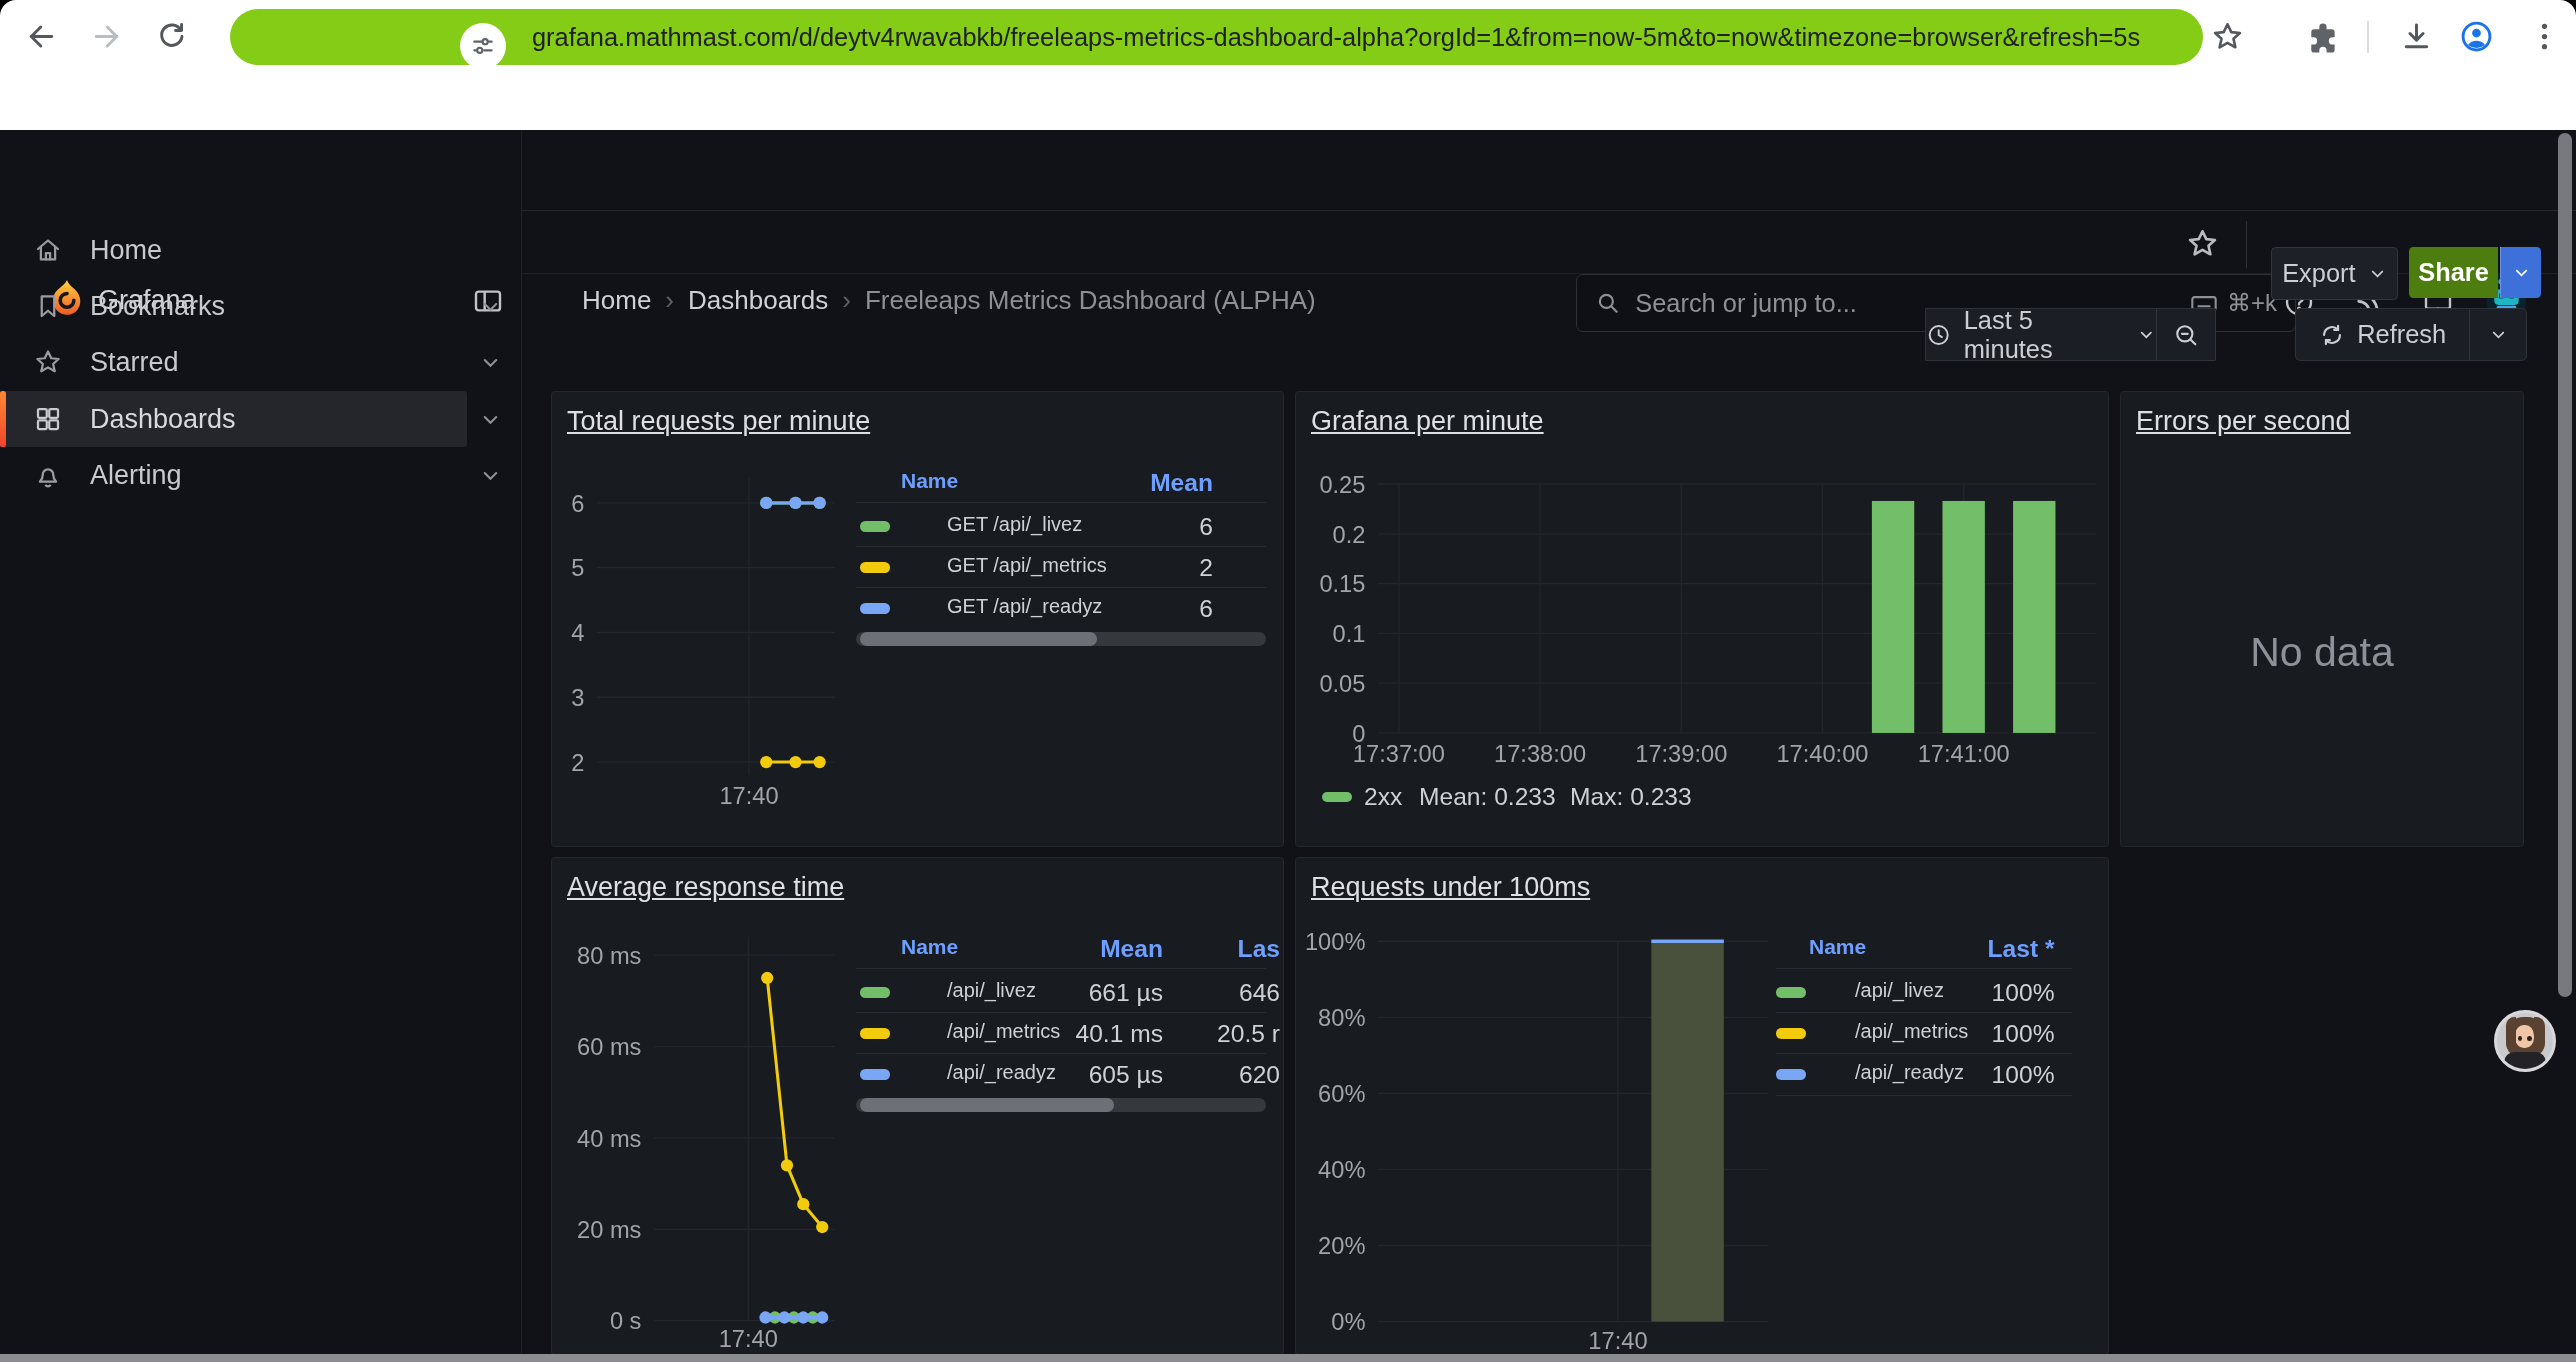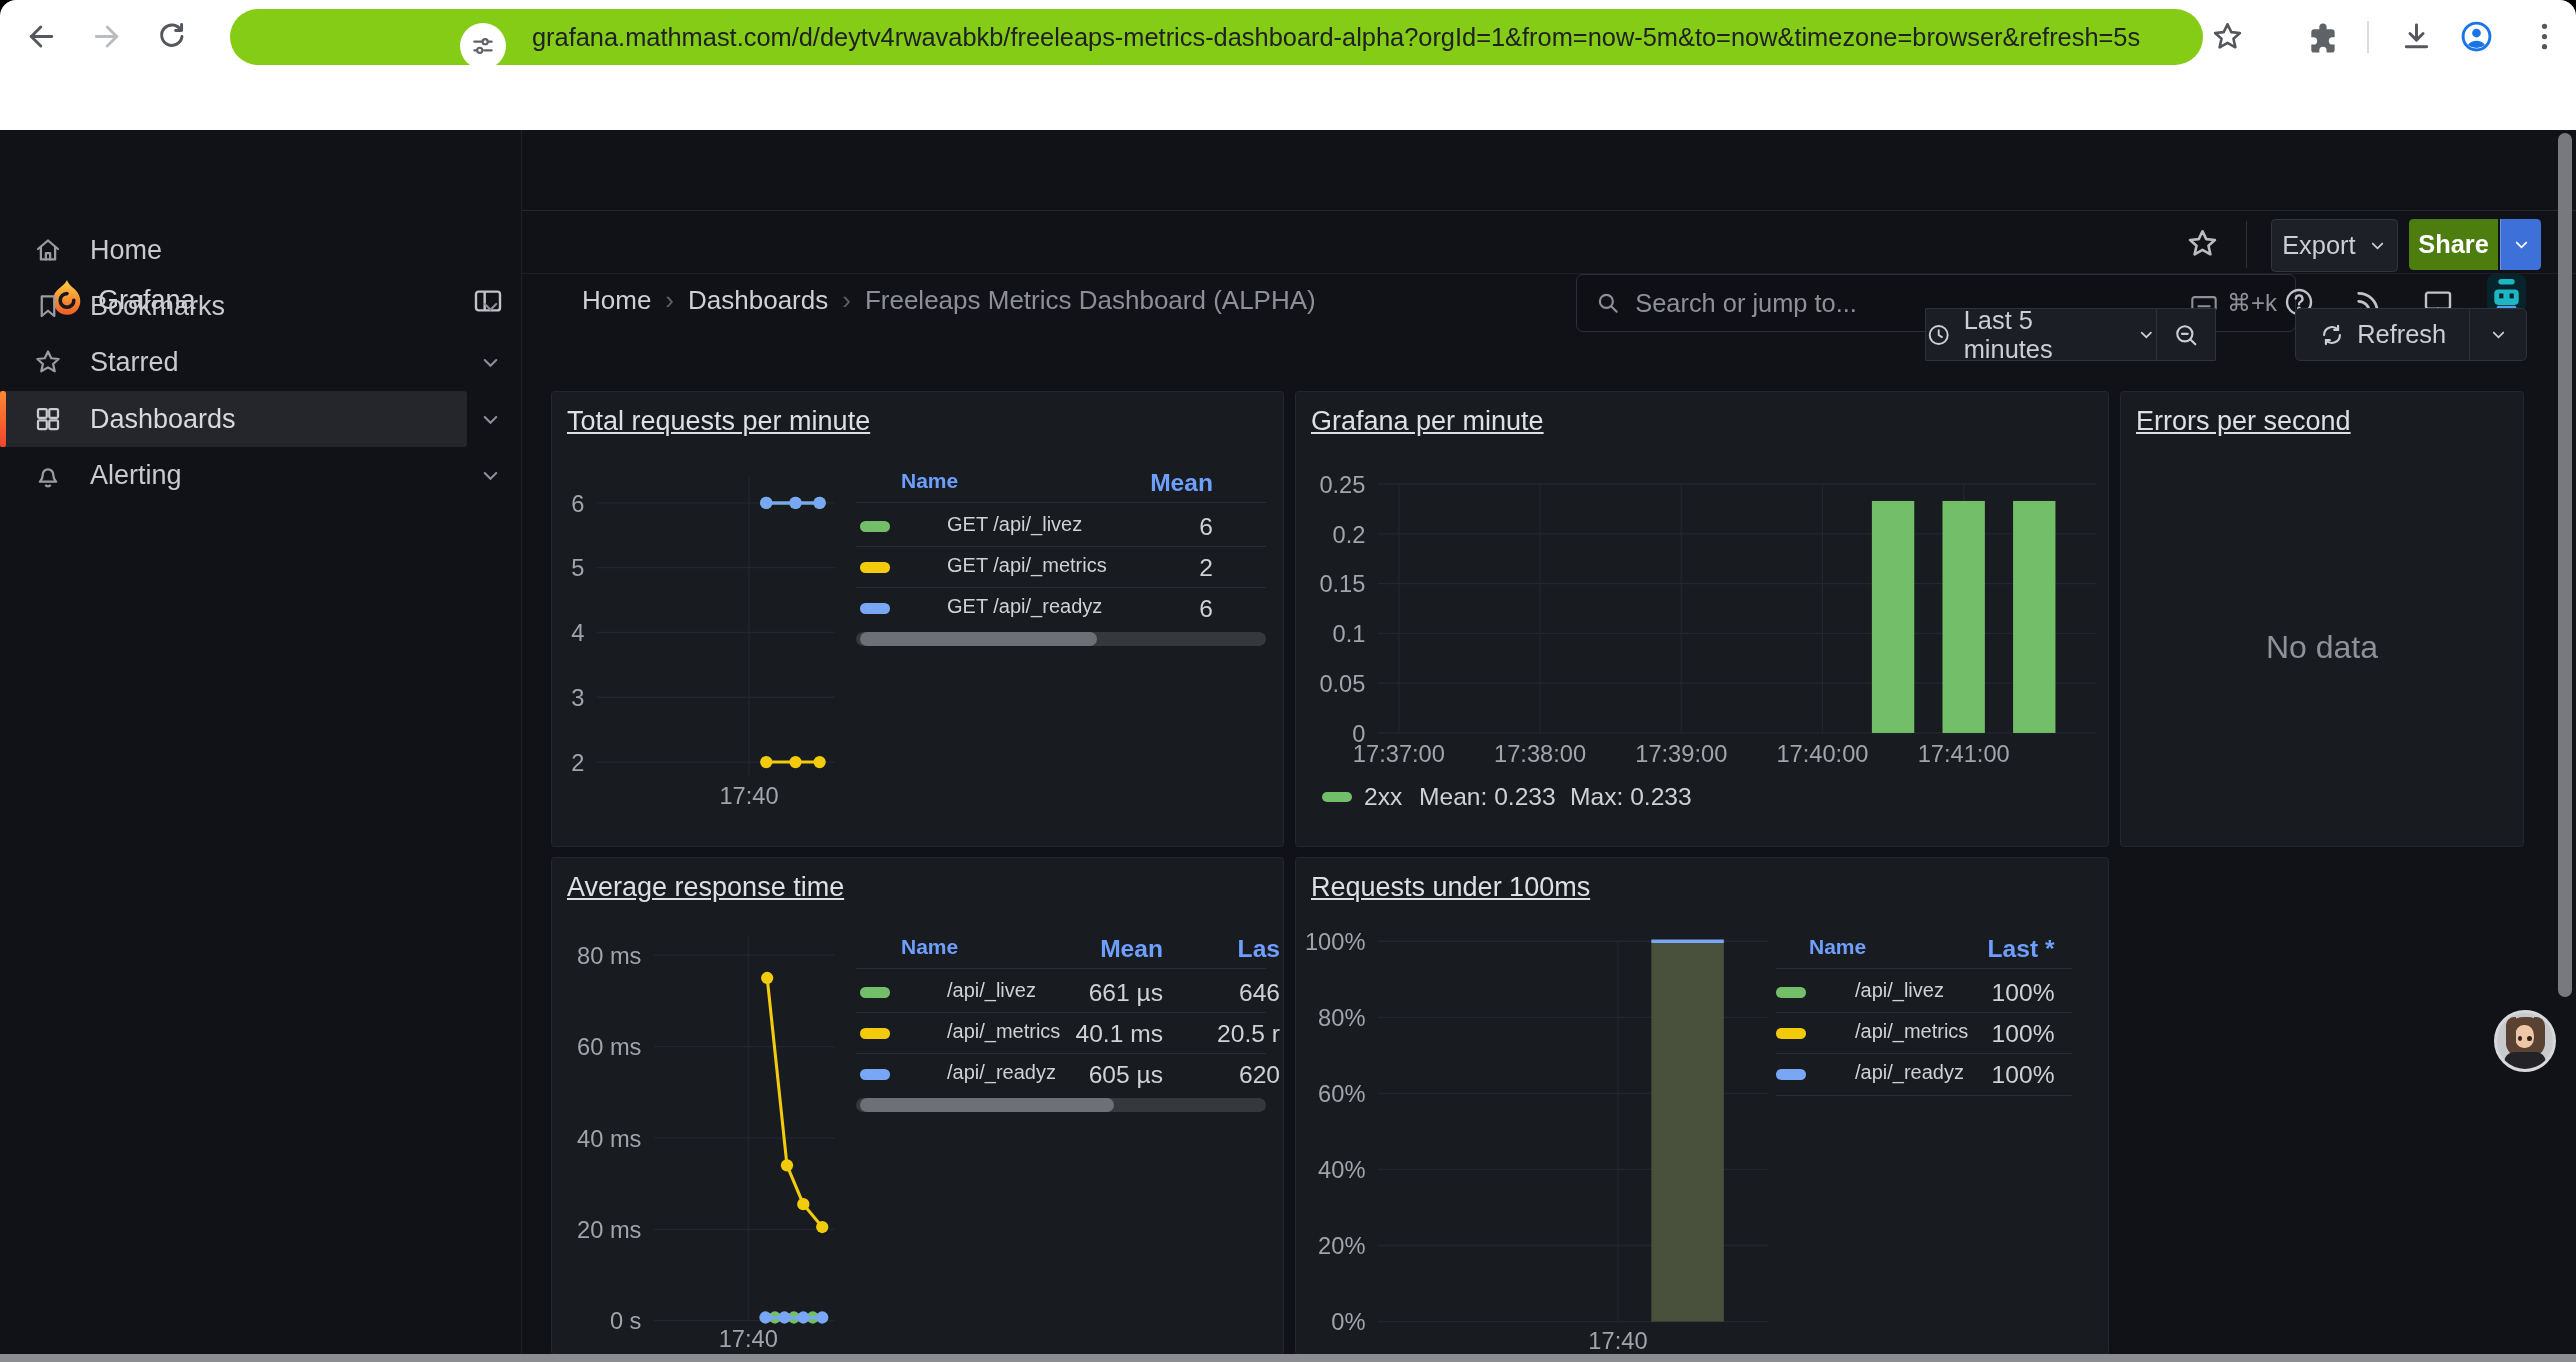--- a/index.html
+++ b/index.html
@@ -33,21 +33,21 @@
   #scroll-thumb{left:2558px;top:133px;width:14px;height:864px;background:#77797e;border-radius:7px;}
   
   .side-item{left:0;width:522px;height:56px;display:flex;align-items:center;color:#c9cace;font-size:27px;}
   .side-ic{position:absolute;left:33px;width:30px;height:30px;color:#9a9ca2;}
   .side-label{position:absolute;left:90px;}
   .side-chev{position:absolute;left:479px;width:23px;height:23px;color:#8e9097;}
   #side-active-bg{left:0;top:391px;width:467px;height:56px;background:#24262c;border-radius:0 3.5px 3.5px 0;}
   #side-active-bar{left:0;top:391px;width:6.1px;height:56px;background:linear-gradient(180deg,#ff8833,#f0452c);border-radius:2.6px;}
   
   #subheader-border{left:522px;top:273px;width:2054px;height:0.9px;background:#1d1f24;}
-  .btn{position:absolute;display:flex;align-items:center;justify-content:center;font-size:25.4px;color:#cdced2;background:#1d2026;border:0.9px solid #33363d;border-radius:4.4px;gap:12.3px;}
+  .btn{position:absolute;display:flex;align-items:center;justify-content:center;font-size:25.4px;color:#cdced2;background:#1d2026;border:0.9px solid #33363d;border-radius:4.4px;gap:12.3px;margin-top:28px;}
   #export-btn{left:2271px;top:219px;width:125px;height:51px;}
   #share-main{left:2409px;top:219px;width:89px;height:51px;background:#3d71d9;border:none;border-radius:4.4px 0 0 4.4px;color:#fff;font-weight:bold;}
   #share-chev{left:2500px;top:219px;width:40px;height:51px;background:#3d71d9;border:none;border-left:0.9px solid rgba(255,255,255,.25);border-radius:0 4.4px 4.4px 0;color:#fff;}
   #time-group{left:1925px;top:308px;width:289px;height:51px;border:0.9px solid #2f3238;border-radius:1px;background:#1b1e24;display:flex;}
   #time-main{flex:1;display:flex;align-items:center;justify-content:center;gap:12.3px;color:#cdced2;font-size:25.4px;}
   #zoomout-seg{width:58px;border-left:0.9px solid #2f3238;display:flex;align-items:center;justify-content:center;color:#cdced2;}
   #refresh-group{left:2295px;top:308px;width:230px;height:51px;border:0.9px solid #2f3238;border-radius:5.3px;background:#1b1e24;display:flex;}
   #refresh-main{flex:1;display:flex;align-items:center;justify-content:center;gap:12.3px;color:#cdced2;font-size:25.4px;}
   #refresh-chev{width:56px;border-left:0.9px solid #2f3238;display:flex;align-items:center;justify-content:center;color:#cdced2;}
   .chev-ic{width:19px;height:19px;}
@@ -59,21 +59,21 @@
   .legend{position:absolute;}
   .lg-row{position:absolute;width:100%;height:40px;}
   .lg-div{position:absolute;width:100%;height:0.9px;background:#2a2d33;}
   .lg-head-name{position:absolute;font-size:21px;font-weight:bold;color:#6e9fff;top:0;}
   .lg-head-val{position:absolute;font-size:24.6px;font-weight:bold;color:#6e9fff;top:0;text-align:right;}
   .sw{position:absolute;width:30px;height:10.5px;border-radius:5.3px;top:15px;}
   .lg-name{position:absolute;font-size:20px;color:#d0d1d4;top:7px;margin-left:46px;}
   .lg-val{position:absolute;font-size:24.6px;color:#d0d1d4;top:7px;text-align:right;}
   .lg-scroll{position:absolute;height:14px;background:#35383d;border-radius:7px;}
   .lg-thumb{position:absolute;height:14px;background:#6d7076;border-radius:7px;}
-  #no-data{position:absolute;left:0;right:0;top:237px;text-align:center;font-size:32px;color:#8e9199;}
+  #no-data{position:absolute;left:0;right:0;top:237px;text-align:center;font-size:41px;color:#8e9199;}
   .p2-legend{position:absolute;top:391px;left:0;width:100%;height:35px;font-size:24.6px;color:#d0d1d4;}
   
   #girl-avatar{left:2494px;top:1010px;width:56px;height:56px;border-radius:50%;background:#c9cacd;border:3.5px solid #d8d8db;overflow:hidden;}
   .g-hair{position:absolute;left:8.8px;top:4.4px;width:39px;height:40px;background:#5a4233;border-radius:17.5px 17.5px 14px 14px;}
   .g-face{position:absolute;left:18.4px;top:12.3px;width:19px;height:23px;background:#efc6a6;border-radius:46%;}
   .g-eye{position:absolute;top:10.5px;width:4.4px;height:5.3px;background:#2c2320;border-radius:50%;}
   .g-body{position:absolute;left:7px;top:39px;width:42px;height:17.5px;background:#232327;border-radius:10.5px 10.5px 0 0;}
   #bottom-strip{left:0;top:1354px;width:2576px;height:8.8px;background:#8b8d90;}
 </style>
 </head>

